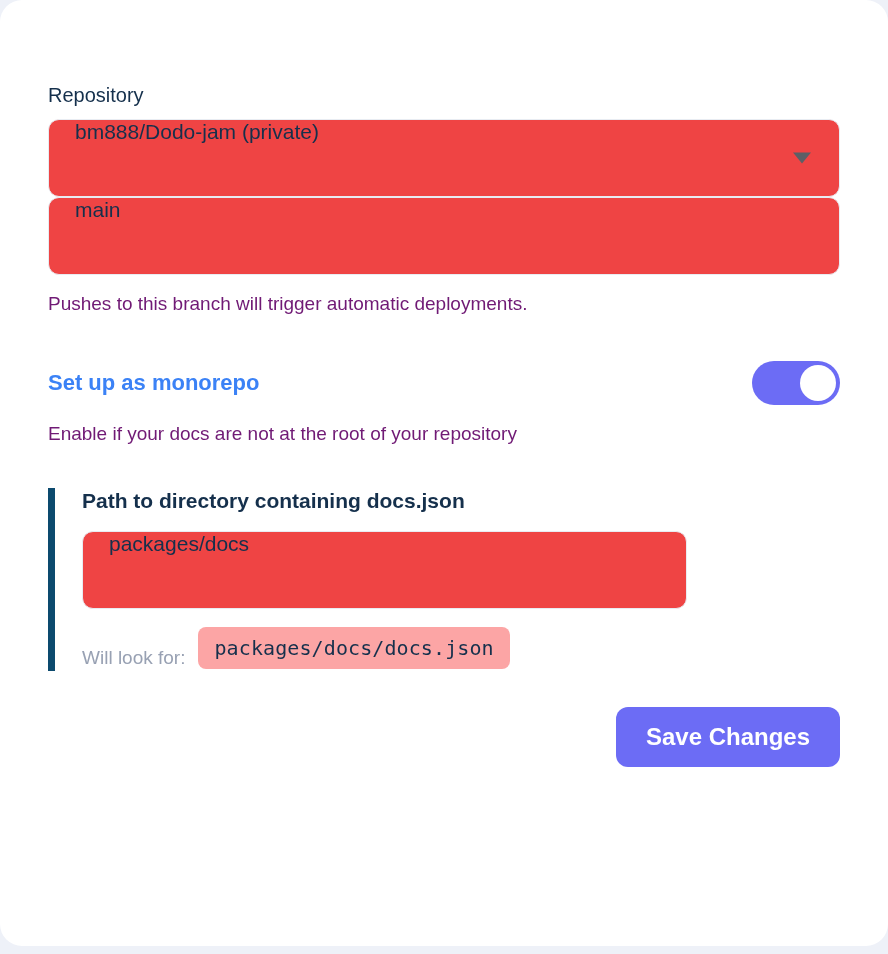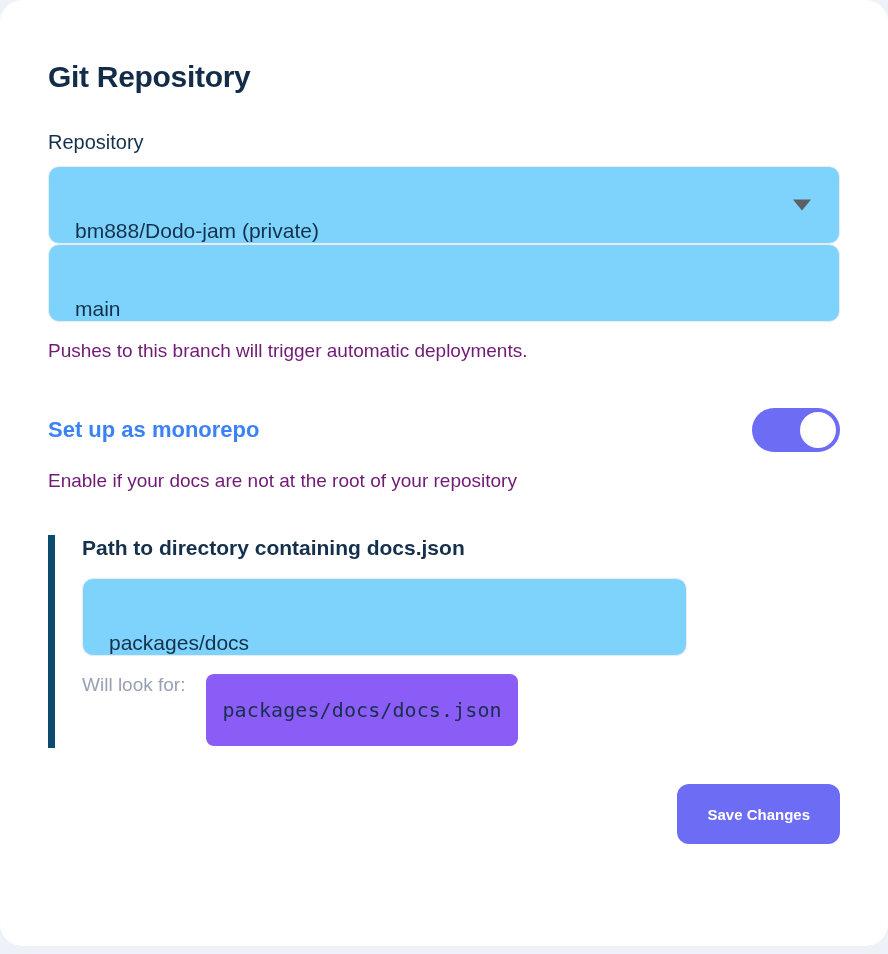--- a/index.html
+++ b/index.html
@@ -46,25 +46,25 @@
     width: 25px; height: 25px;
     display: inline-flex;
     align-items: center;
     justify-content: center;
     flex: 0 0 auto;
   }
 
   .input-box {
     width: 792px;
     height: 78px;
-    background: #7dd3fc;
+    background: #ef4444;
     border: 1px solid #e8ecf2;
     border-radius: 11px;
     display: flex;
-    align-items: flex-end;
+    align-items: flex-start;
     padding: 0 26px;
     font-size: 21px;
     color: #15304c;
     position: relative;
   }
   .select-box { padding-right: 60px; }
   .select-value { flex: 1 1 auto; }
   .chevron-down {
     position: absolute;
     right: 28px;
@@ -122,63 +122,62 @@
     color: #15304c;
     margin-bottom: 18px;
     line-height: 1.2;
   }
   .path-input {
     width: 605px;
     height: 78px;
   }
   .lookfor-row {
     display: flex;
-    align-items: flex-start;
-    gap: 21px;
+    align-items: flex-end;
+    gap: 13px;
     margin-top: 18px;
   }
   .lookfor-label {
     font-size: 19px;
     color: #98a1b3;
   }
   .code-chip {
-    background: #8b5cf6;
+    background: #fca5a5;
     border-radius: 8px;
-    padding: 24px 16px;
+    padding: 9px 16px;
     font-family: "DejaVu Sans Mono", monospace;
     font-size: 20px;
     color: #15304c;
     letter-spacing: 0.1px;
   }
 
   .actions {
     display: flex;
     justify-content: flex-end;
     margin-top: 36px;
   }
   .save-button {
     background: #6c6cf5;
     color: #ffffff;
-    font-size: 15px;
+    font-size: 24px;
     font-weight: bold;
     border: none;
     border-radius: 12px;
     padding: 0 30px;
     height: 60px;
     cursor: pointer;
     font-family: "Liberation Sans", sans-serif;
   }
 </style>
 </head>
 <body>
 
 <div class="card">
   <div class="inner">
 
-    <h1 class="page-title">Git Repository</h1>
 
     <div class="field-label">
       <span>Repository</span>
     </div>
 
     <div class="input-box select-box">
       <span class="select-value">bm888/Dodo-jam (private)</span>
       <span class="chevron-down"></span>
     </div>
 

